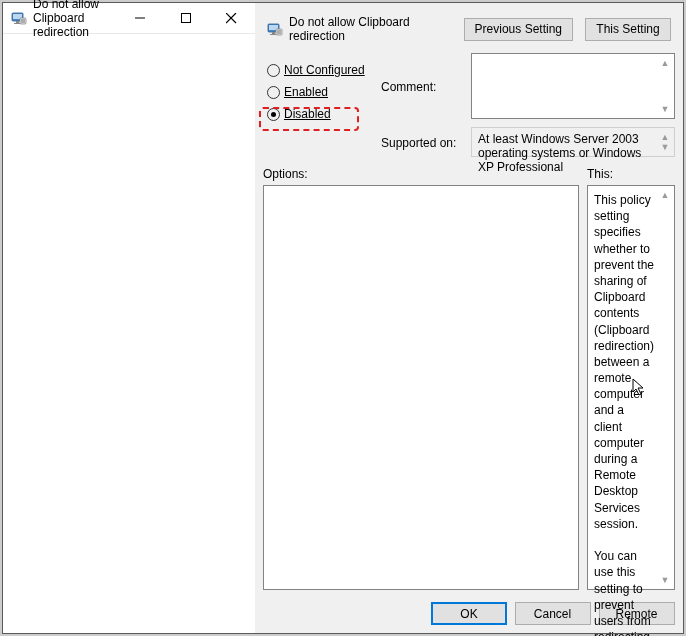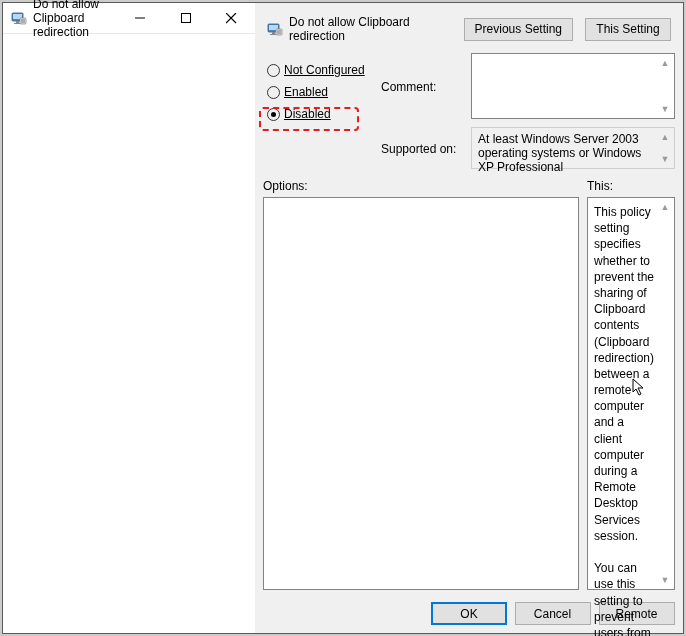--- a/index.html
+++ b/index.html
@@ -126,21 +126,21 @@
   }
   .lbl-row { display: flex; align-items: center; gap: 6px; }
   .lbl { width: 84px; padding-top: 2px; font-size: 12px; }
   .textarea {
     flex: 1;
     background: #fff;
     border: 1px solid #838383;
     position: relative;
   }
   .textarea.comment { height: 66px; }
-  .textarea.supported { height: 42px; background: #f0f0f0; border-color: #cfcfcf; }
+  .textarea.supported { height: 30px; background: #f0f0f0; border-color: #cfcfcf; }
   .textarea .content { padding: 4px 20px 4px 6px; font-size: 12px; }
   .scroll-arrow {
     position: absolute;
     right: 2px;
     width: 14px; height: 14px;
     display: flex; align-items: center; justify-content: center;
     color: #9a9a9a;
     font-size: 9px;
     user-select: none;
   }

